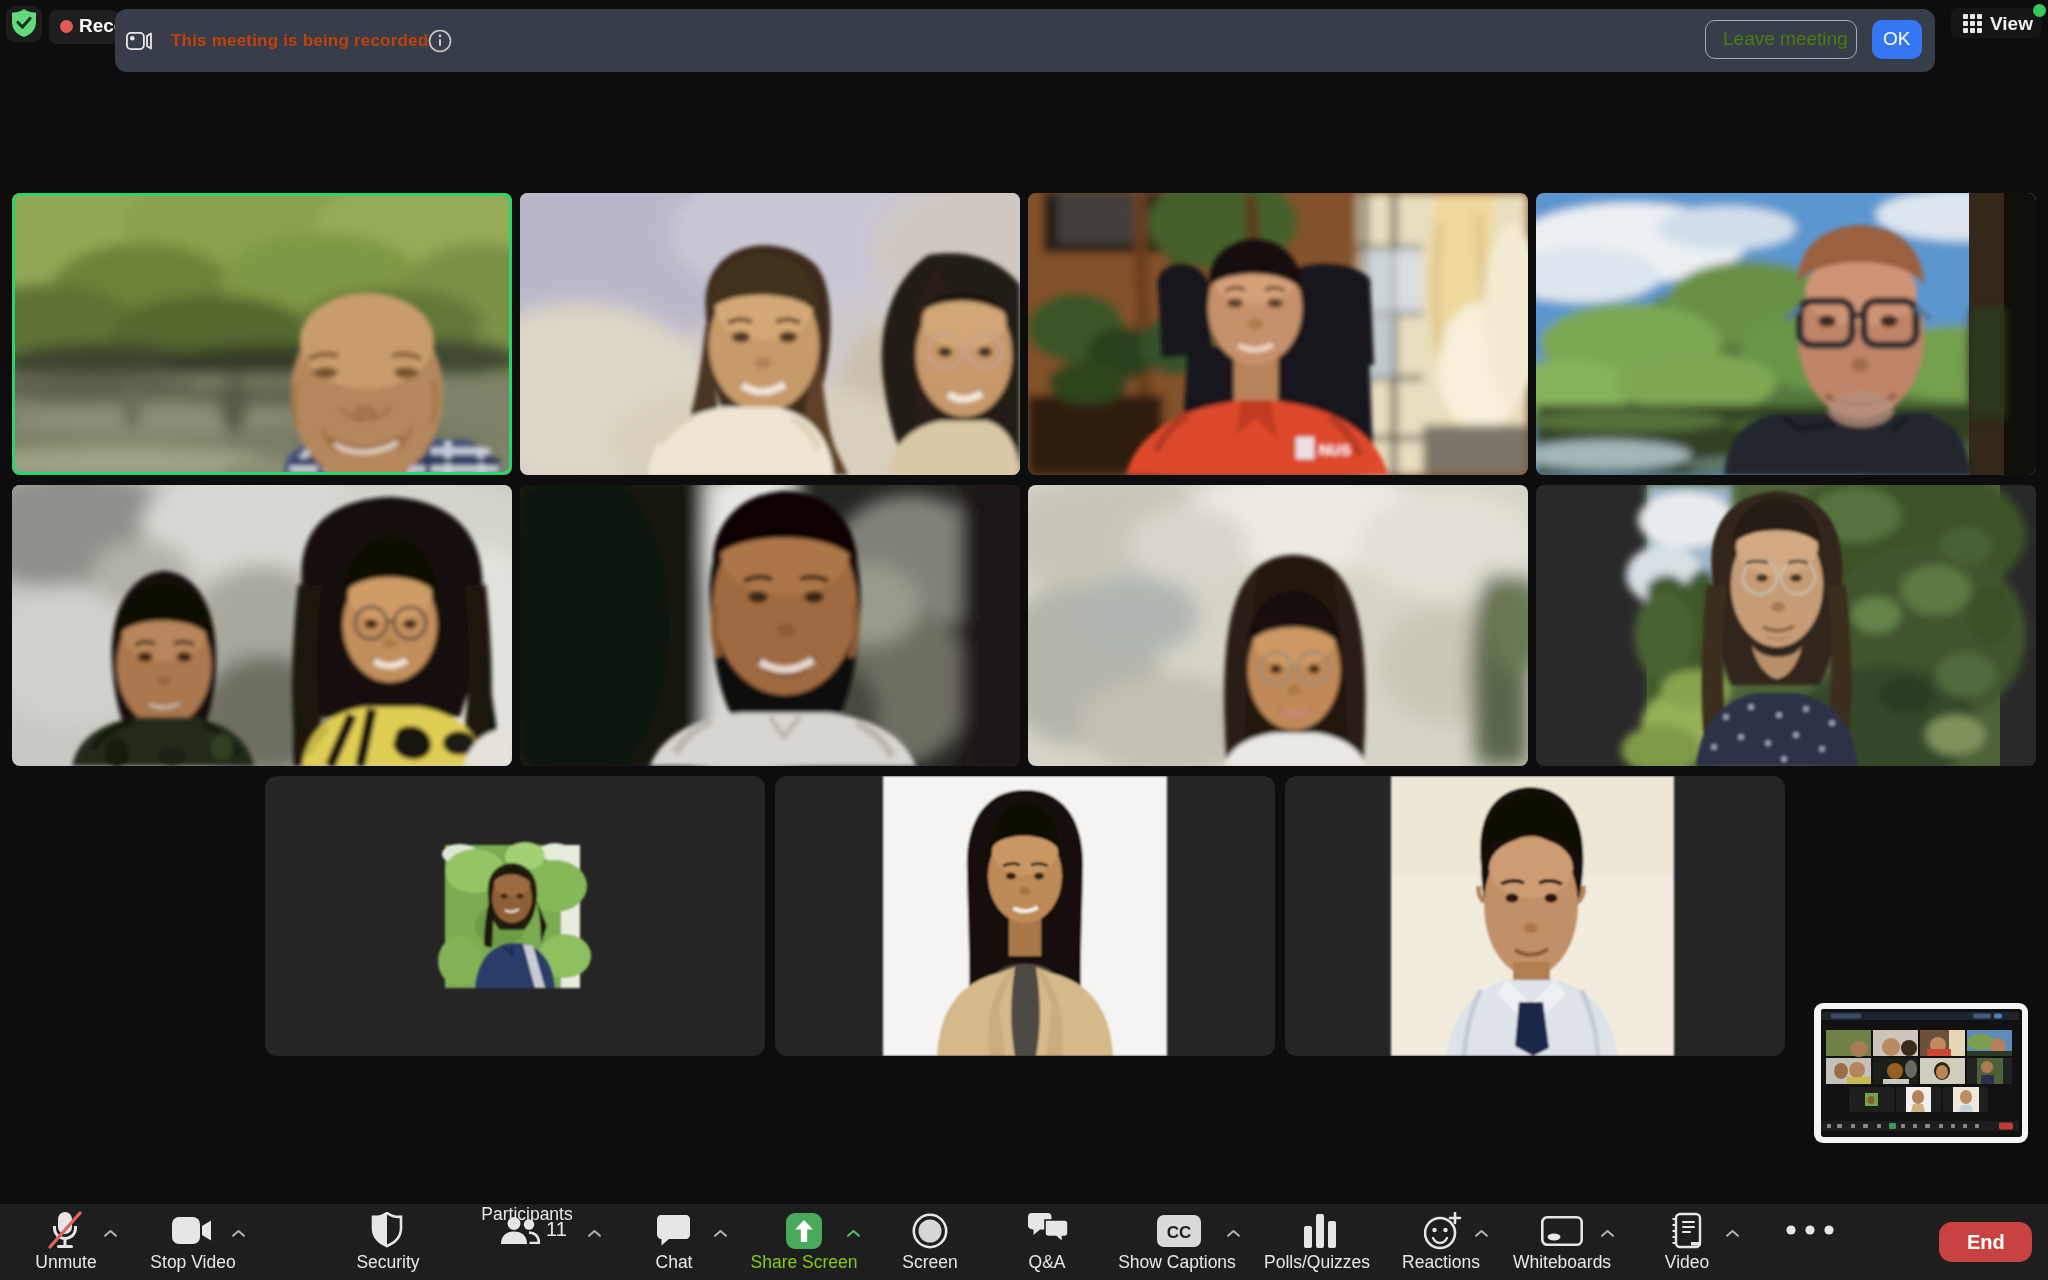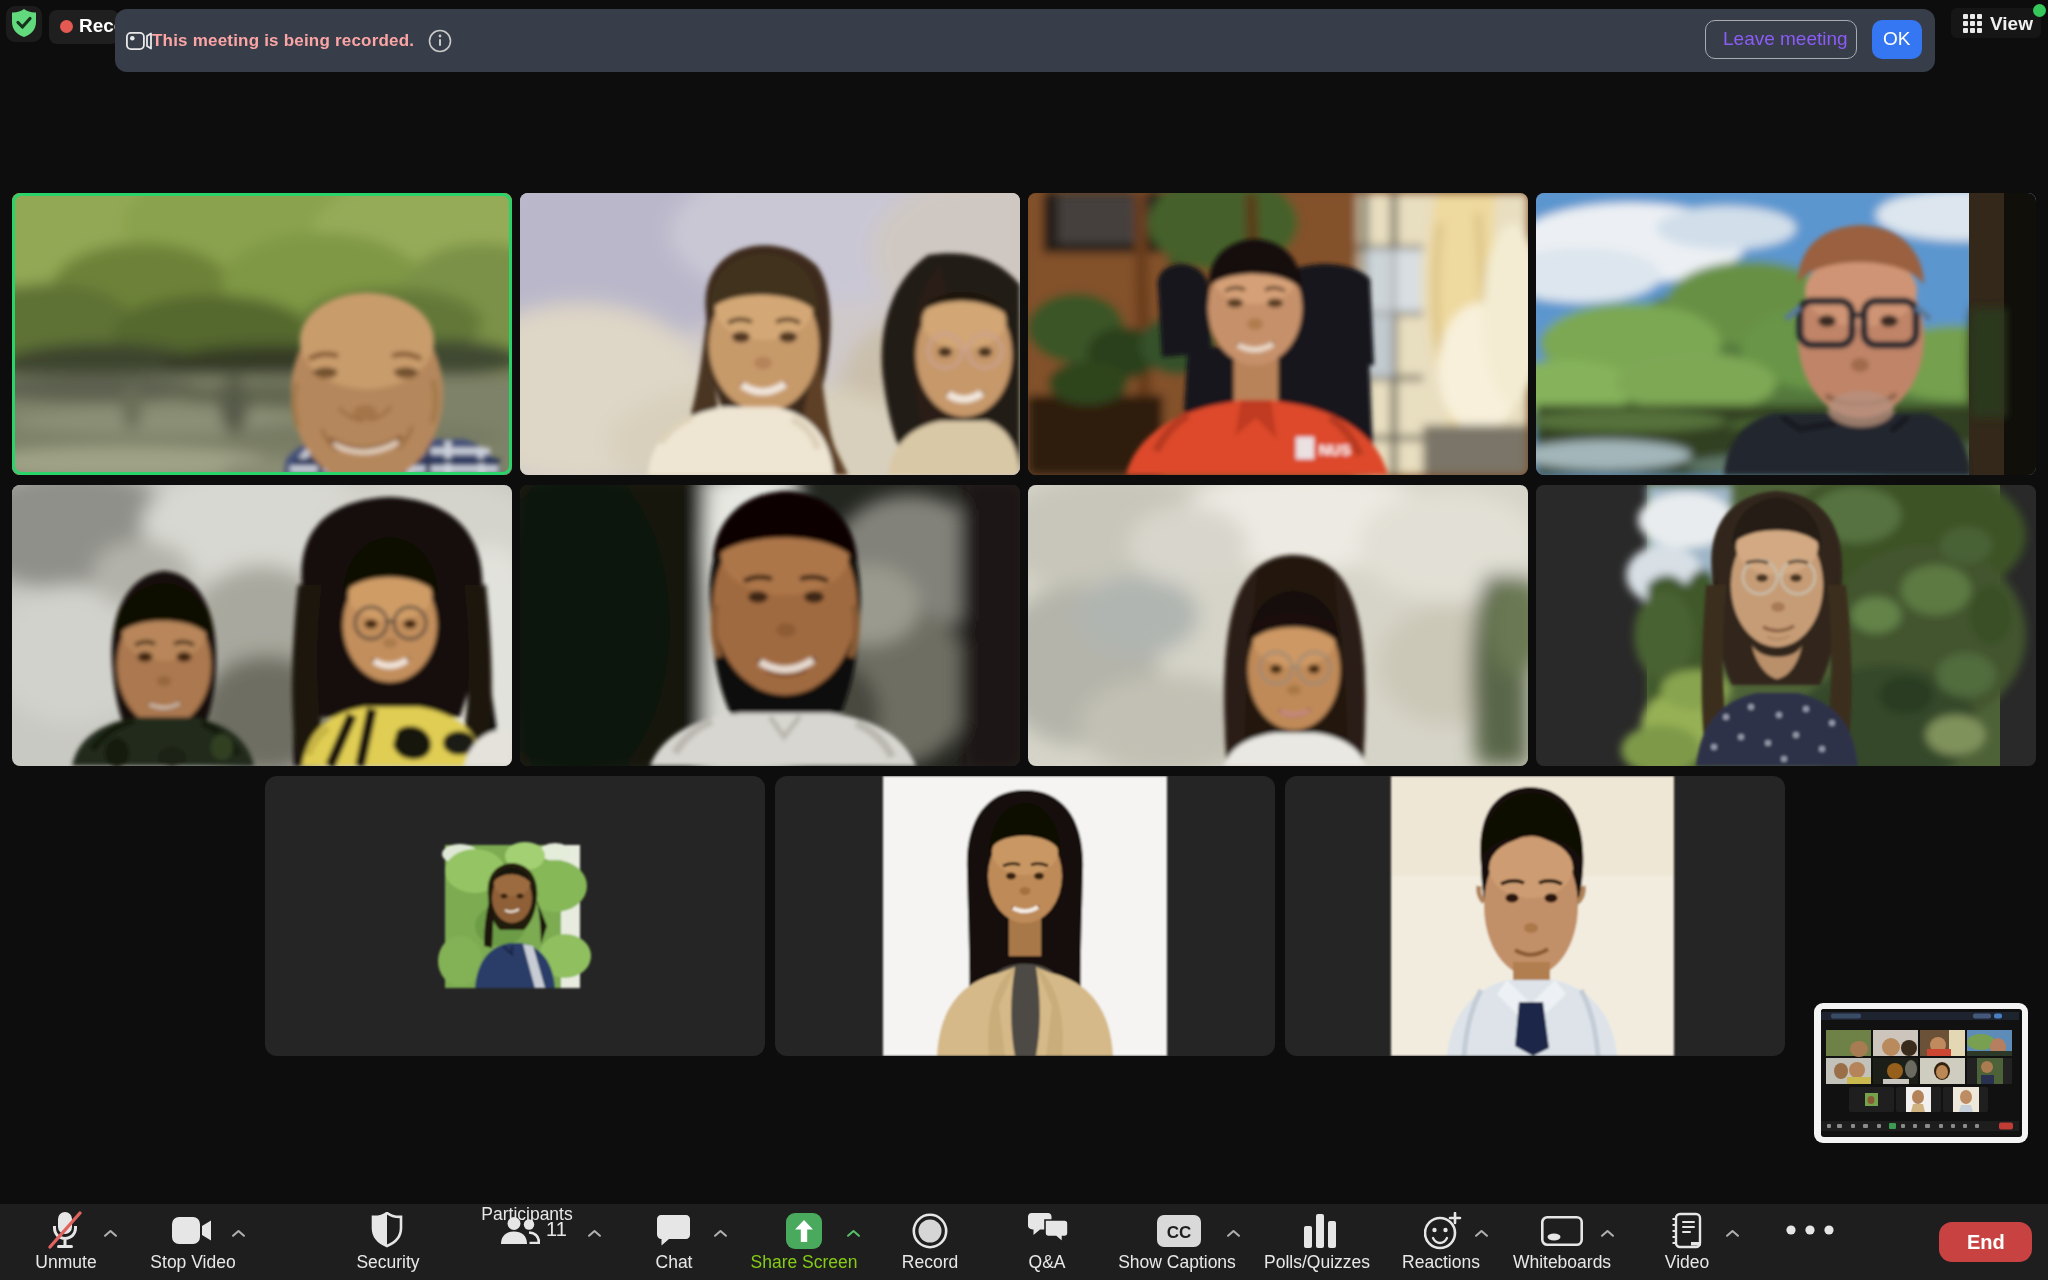--- a/index.html
+++ b/index.html
@@ -23,29 +23,29 @@
 <div class="abs" style="left:49px;top:10px;width:70px;height:34px;background:#1f1f1f;border-radius:8px;"></div>
 <div class="abs" style="left:60px;top:20px;width:13px;height:13px;border-radius:50%;background:#e45951;"></div>
 <div class="abs" style="left:79px;top:15px;color:#fff;font-size:19px;font-weight:700;">Reco</div>
 
 <div class="abs" style="left:115px;top:9px;width:1820px;height:63px;background:#373d49;border-radius:12px;"></div>
 <svg class="abs" style="left:126px;top:32px;" width="26" height="18" viewBox="0 0 26 18">
   <rect x="0.9" y="0.9" width="17" height="16.2" rx="4" fill="none" stroke="#e8e8e8" stroke-width="1.8"></rect>
   <circle cx="6.3" cy="6.2" r="2.3" fill="#e8e8e8"></circle>
   <path d="M21 4 L25 1.5 L25 16.5 L21 14 Z M21 4 L21 14" fill="none" stroke="#e8e8e8" stroke-width="1.8" stroke-linejoin="round"></path>
 </svg>
-<div class="abs" style="left:152px;top:31px;color:#fca5a5;font-size:17px;font-weight:700;letter-spacing:0.2px;">This meeting is being recorded.</div>
+<div class="abs" style="left:171px;top:31px;color:#c2410c;font-size:17px;font-weight:700;letter-spacing:0.2px;">This meeting is being recorded.</div>
 <svg class="abs" style="left:428px;top:29px;" width="24" height="24" viewBox="0 0 24 24">
   <circle cx="12" cy="12" r="10.5" fill="none" stroke="#c9c9c9" stroke-width="1.6"></circle>
   <rect x="11" y="10" width="2" height="7" rx="1" fill="#c9c9c9"></rect>
   <circle cx="12" cy="7" r="1.4" fill="#c9c9c9"></circle>
 </svg>
 
 <div class="abs" style="left:1705px;top:20px;width:152px;height:39px;border:1.5px solid #a9abb0;border-radius:10px;box-sizing:border-box;"></div>
-<div class="abs" style="left:1723px;top:28px;color:#8b5cf6;font-size:19px;">Leave meeting</div>
+<div class="abs" style="left:1723px;top:28px;color:#4d7c0f;font-size:19px;">Leave meeting</div>
 
 <div class="abs" style="left:1872px;top:20px;width:50px;height:39px;background:#3577f2;border-radius:10px;"></div>
 <div class="abs" style="left:1883px;top:28px;color:#fff;font-size:19px;font-weight:400;">OK</div>
 
 <div class="abs" style="left:1951px;top:8px;width:90px;height:30px;background:#161616;border-radius:6px;"></div>
 <svg class="abs" style="left:1963px;top:14px;" width="19" height="19" viewBox="0 0 19 19">
   <g fill="#eaeaea">
     <rect x="0" y="0" width="5" height="5" rx="1"></rect>
       <rect x="7" y="0" width="5" height="5" rx="1"></rect>
       <rect x="14" y="0" width="5" height="5" rx="1"></rect>
@@ -724,21 +724,21 @@
 </svg>
 <div class="lbl" style="left:804px;top:1252px;color:#84cc16;">Share Screen</div>
 <svg class="caret" style="left:846px;top:1228px;" viewBox="0 0 22 14">
     <path d="M3 11 L11 4 L19 11" stroke="#55c06a" stroke-width="3" fill="none" stroke-linecap="round" stroke-linejoin="round"></path>
   </svg>
 
 <svg class="abs" style="left:912px;top:1213px;" width="36" height="36" viewBox="0 0 36 36">
   <circle cx="18" cy="18" r="16.2" fill="none" stroke="#e6e6e6" stroke-width="2.6"></circle>
   <circle cx="18" cy="18" r="11.5" fill="#d6d6d6"></circle>
 </svg>
-<div class="lbl" style="left:930px;top:1252px;">Record</div>
+<div class="lbl" style="left:930px;top:1252px;">Screen</div>
 
 <svg class="abs" style="left:1028px;top:1213px;" width="40" height="34" viewBox="0 0 40 34">
   <path d="M3.5 0 L20 0 C22 0 23.5 1.6 23.5 3.5 L23.5 13 C23.5 15 22 16.5 20 16.5 L12 16.5 L5.5 22 L5.5 16.5 C3.5 16.5 0 15.5 0 12.5 L0 3.5 C0 1.6 1.5 0 3.5 0 Z" fill="#e6e6e6"></path>
   <path d="M17 7 L36.5 7 C38.4 7 40 8.6 40 10.5 L40 20 C40 22 38.4 23.5 36.5 23.5 L34.5 23.5 L34.5 29 L28 23.5 L20.5 23.5 C18.6 23.5 17 22 17 20 L17 10.5 Z" fill="#e6e6e6" stroke="#1e1e1e" stroke-width="1.6"></path>
 </svg>
 <div class="lbl" style="left:1047px;top:1252px;">Q&amp;A</div>
 
 <svg class="abs" style="left:1157px;top:1215px;" width="44" height="32" viewBox="0 0 44 32">
   <rect x="0" y="0" width="44" height="32" rx="7" fill="#d9d9d9"></rect>
   <text x="22" y="23" font-family="Liberation Sans, sans-serif" font-size="17" font-weight="700" fill="#1e1e1e" text-anchor="middle">CC</text>

